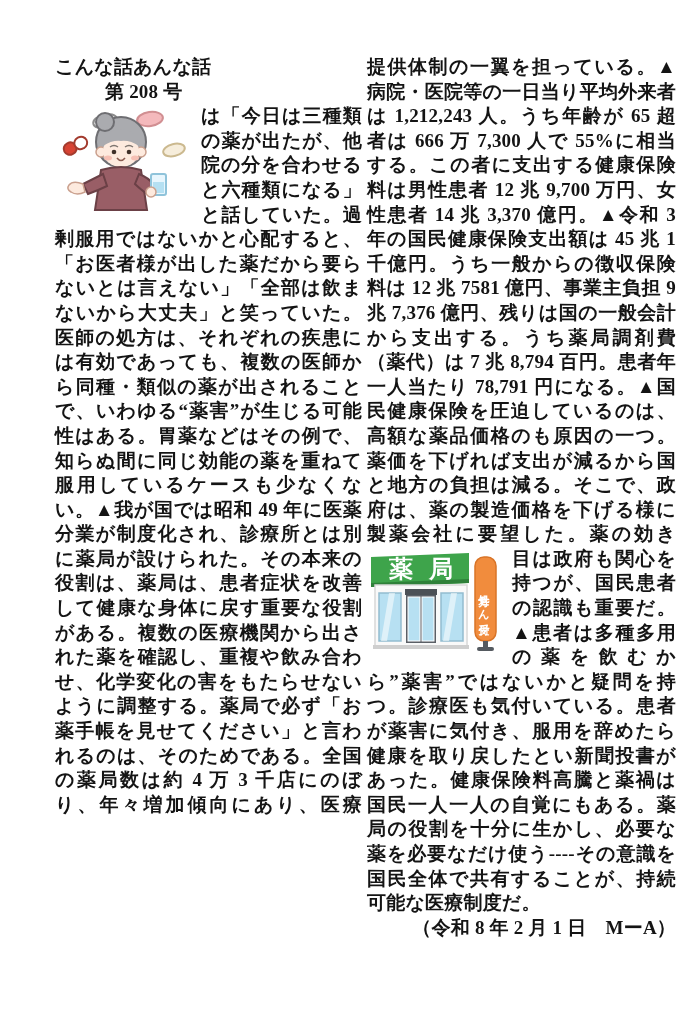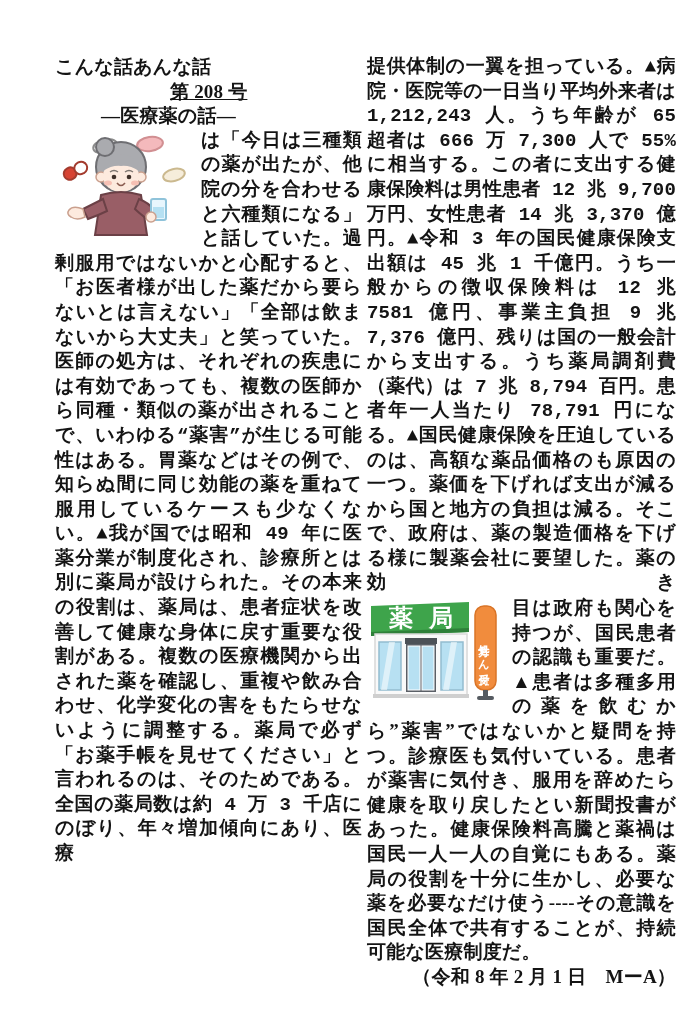--- a/index.html
+++ b/index.html
@@ -12,22 +12,22 @@
     font-family:"Liberation Serif","DejaVu Serif",serif;
     font-weight:bold; color:#141414;
     overflow:hidden;
   }
   .col { width:307px; flex:0 0 307px; }
   .col.right { width:309px; flex:0 0 309px; }
   .bodytext, .titleline {
     font-size:19px; line-height:24.6px; letter-spacing:0.2px;
   }
   .bodytext { text-align:justify; }
-  .cont { text-align-last:justify;font-family:Liberation Mono, monospace; }
-  .t2 { margin-left:115px;text-decoration:underline; }
+  .cont { text-align-last:justify; }
+  .t2 { margin-left:50px; }
   .t3 { margin-left:46px; }
   .illo {
     float:left; position:relative;
   }
   .illo-grandma { width:146px; height:110px; margin:2px 0 10px 0; }
   .illo-pharmacy { width:145px; height:104px; margin:2px 0 14px 0; }
   .illo svg { display:block; }
   .pharm-sign-text {
     position:absolute; left:6px; top:8px; width:96px;
     text-align:right; color:#ffffff;
@@ -45,21 +45,20 @@
   .signoff { font-size:19px; line-height:24.6px; letter-spacing:0.2px; text-align:right; }
 </style>
 </head>
 <body>
 
 <div class="page">
 
   <div class="col">
     <div class="titleline">こんな話あんな話</div>
     <div class="titleline t2">第 208 号</div>
-    <div class="titleline t3">―医療薬の話―</div>
 
 
     <div class="bodytext cont">
       <span class="illo illo-grandma">
         <svg width="134" height="108" viewBox="0 0 134 108">
 
           <ellipse cx="50" cy="15" rx="12" ry="6.5" fill="#ffffff" stroke="#8d8d8d" stroke-width="2" transform="rotate(-14 50 15)"></ellipse>
           <ellipse cx="95" cy="13" rx="13" ry="7" stroke="#d18f92" stroke-width="2" transform="rotate(-8 95 13)" fill="#f4b9bc"></ellipse>
           <ellipse cx="119" cy="44" rx="11" ry="6" stroke="#cbb98f" stroke-width="2" transform="rotate(-14 119 44)" fill="#f6eddb"></ellipse>
 

